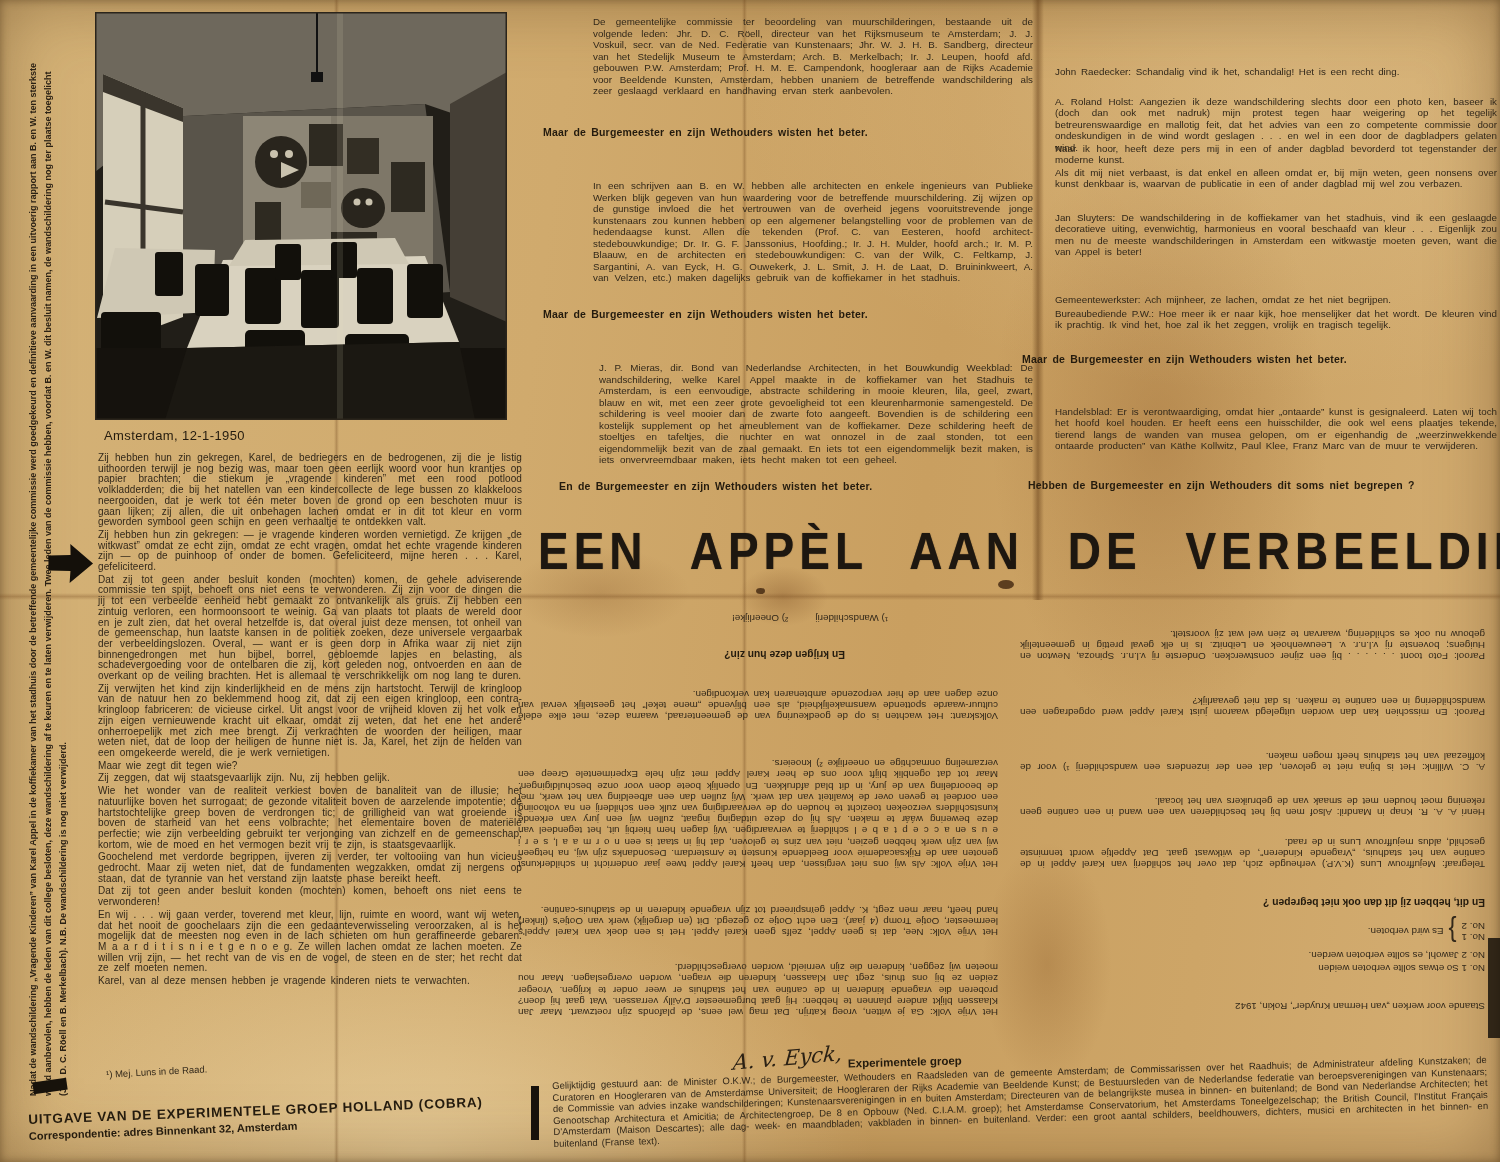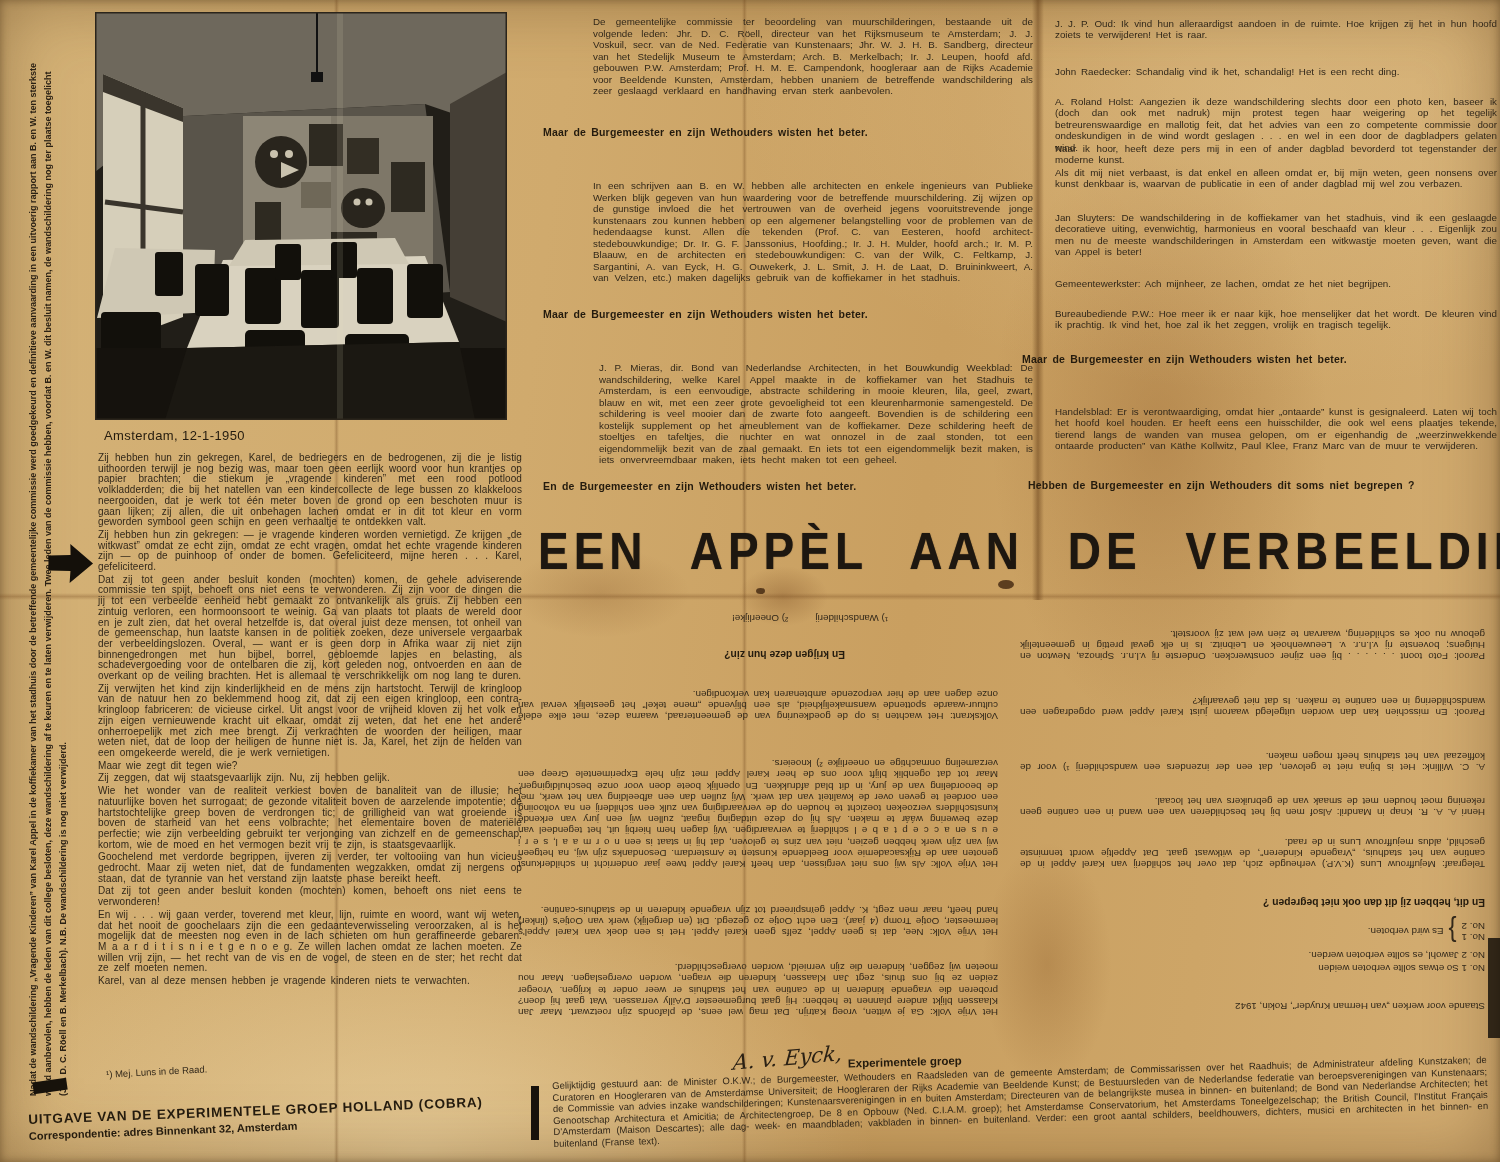--- a/index.html
+++ b/index.html
@@ -149,29 +149,28 @@
   </div>
   <div class="abs sig-script" style="left:733px;top:1046px;">A. v. Eyck,</div>
   <div class="abs sig-print" style="left:848px;top:1056px;transform:rotate(-1.5deg);">Experimentele groep</div>
   <div class="abs footnote" style="left:106px;top:1066px;">¹) Mej. Luns in de Raad.</div>
 
   <div class="abs col-mid j" style="left:572px;top:16px;width:440px;">De gemeentelijke commissie ter beoordeling van muurschilderingen, bestaande uit de volgende leden: Jhr. D. C. Röell, directeur van het Rijksmuseum te Amsterdam; J. J. Voskuil, secr. van de Ned. Federatie van Kunstenaars; Jhr. W. J. H. B. Sandberg, directeur van het Stedelijk Museum te Amsterdam; Arch. B. Merkelbach; Ir. J. Leupen, hoofd afd. gebouwen P.W. Amsterdam; Prof. H. M. E. Campendonk, hoogleraar aan de Rijks Academie voor Beeldende Kunsten, Amsterdam, hebben unaniem de betreffende wandschildering als zeer geslaagd verklaard en handhaving ervan sterk aanbevolen.</div>
   <div class="abs refrain" style="left:543px;top:126px;">Maar de Burgemeester en zijn Wethouders wisten het beter.</div>
   <div class="abs col-mid j" style="left:572px;top:180px;width:440px;">In een schrijven aan B. en W. hebben alle architecten en enkele ingenieurs van Publieke Werken blijk gegeven van hun waardering voor de betreffende muurschildering. Zij wijzen op de gunstige invloed die het vertrouwen van de overheid jegens vooruitstrevende jonge kunstenaars zou kunnen hebben op een algemener belangstelling voor de problemen van de hedendaagse kunst. Allen die tekenden (Prof. C. van Eesteren, hoofd architect-stedebouwkundige; Dr. Ir. G. F. Janssonius, Hoofding.; Ir. J. H. Mulder, hoofd arch.; Ir. M. P. Blaauw, en de architecten en stedebouwkundigen: C. van der Wilk, C. Feltkamp, J. Sargantini, A. van Eyck, H. G. Ouwekerk, J. L. Smit, J. H. de Laat, D. Bruininkweert, A. van Velzen, etc.) maken dagelijks gebruik van de koffiekamer in het stadhuis.</div>
   <div class="abs refrain" style="left:543px;top:308px;">Maar de Burgemeester en zijn Wethouders wisten het beter.</div>
   <div class="abs col-mid j" style="left:578px;top:362px;width:434px;">J. P. Mieras, dir. Bond van Nederlandse Architecten, in het Bouwkundig Weekblad: De wandschildering, welke Karel Appel maakte in de koffiekamer van het Stadhuis te Amsterdam, is een eenvoudige, abstracte schildering in mooie kleuren, lila, geel, zwart, blauw en wit, met een zeer grote gevoeligheid tot een kleurenharmonie samengesteld. De schildering is veel mooier dan de zwarte foto aangeeft. Bovendien is de schildering een kostelijk supplement op het ameublement van de koffiekamer. Deze schildering heeft de stoeltjes en tafeltjes, die nuchter en wat onnozel in de zaal stonden, tot een eigendommelijk bezit van de zaal gemaakt. En iets tot een eigendommelijk bezit maken, is iets onvervreemdbaar maken, iets hecht maken tot een geheel.</div>
-  <div class="abs refrain" style="left:543px;top:480px;">En de Burgemeester en zijn Wethouders wisten het beter.</div>
-
-  <div class="abs col-right j" style="left:1055px;top:18px;width:442px;">J. J. P. Oud: Ik vind hun alleraardigst aandoen in de ruimte. Hoe krijgen zij het in hun hoofd zoiets te verwijderen! Het is raar.</div>
+  <div class="abs refrain" style="left:559px;top:480px;">En de Burgemeester en zijn Wethouders wisten het beter.</div>
+
   <div class="abs col-right j" style="left:1055px;top:66px;width:442px;">John Raedecker: Schandalig vind ik het, schandalig! Het is een recht ding.</div>
   <div class="abs col-right j" style="left:1055px;top:96px;width:442px;">A. Roland Holst: Aangezien ik deze wandschildering slechts door een photo ken, baseer ik (doch dan ook met nadruk) mijn protest tegen haar weigering op het tegelijk betreurenswaardige en mallotig feit, dat het advies van een zo competente commissie door ondeskundigen in de wind wordt geslagen . . . en wel in een door de dagbladpers gelaten wind.</div>
   <div class="abs col-right j" style="left:1055px;top:167px;width:442px;">Als dit mij niet verbaast, is dat enkel en alleen omdat er, bij mijn weten, geen nonsens over kunst denkbaar is, waarvan de publicatie in een of ander dagblad mij wel zou verbazen.</div>
   <div class="abs col-right j" style="left:1055px;top:143px;width:442px;">Naar ik hoor, heeft deze pers mij in een of ander dagblad bevorderd tot tegenstander der moderne kunst.</div>
   <div class="abs col-right j" style="left:1055px;top:212px;width:442px;">Jan Sluyters: De wandschildering in de koffiekamer van het stadhuis, vind ik een geslaagde decoratieve uiting, evenwichtig, harmonieus en vooral beschaafd van kleur . . . Eigenlijk zou men nu de meeste wandschilderingen in Amsterdam een witkwastje moeten geven, want die van Appel is beter!</div>
-  <div class="abs col-right j" style="left:1055px;top:278px;width:442px;">Gemeentewerkster: Ach mijnheer, ze lachen, omdat ze het niet begrijpen.</div>
+  <div class="abs col-right j" style="left:1055px;top:294px;width:442px;">Gemeentewerkster: Ach mijnheer, ze lachen, omdat ze het niet begrijpen.</div>
   <div class="abs col-right j" style="left:1055px;top:308px;width:442px;">Bureaubediende P.W.: Hoe meer ik er naar kijk, hoe menselijker dat het wordt. De kleuren vind ik prachtig. Ik vind het, hoe zal ik het zeggen, vrolijk en tragisch tegelijk.</div>
   <div class="abs refrain" style="left:1022px;top:353px;">Maar de Burgemeester en zijn Wethouders wisten het beter.</div>
   <div class="abs col-right j" style="left:1055px;top:406px;width:442px;">Handelsblad: Er is verontwaardiging, omdat hier „ontaarde” kunst is gesignaleerd. Laten wij toch het hoofd koel houden. Er heeft eens een huisschilder, die ook wel eens plaatjes tekende, tierend langs de wanden van musea gelopen, om er eigenhandig de „weerzinwekkende ontaarde producten” van Käthe Kollwitz, Paul Klee, Franz Marc van de muur te verwijderen.</div>
   <div class="abs refrain" style="left:1028px;top:479px;">Hebben de Burgemeester en zijn Wethouders dit soms niet begrepen ?</div>
 
   <div class="abs headline" style="left:538px;top:524px;width:955px;text-align:center;">EEN APPÈL AAN DE VERBEELDING</div>
 
   <div class="abs flipped" style="left:505px;top:592px;width:995px;height:478px;">
 
     <div class="abs caption" style="left:15px;top:58px;">Staande voor werken „van Herman Kruyder”, Rokin, 1942</div>

